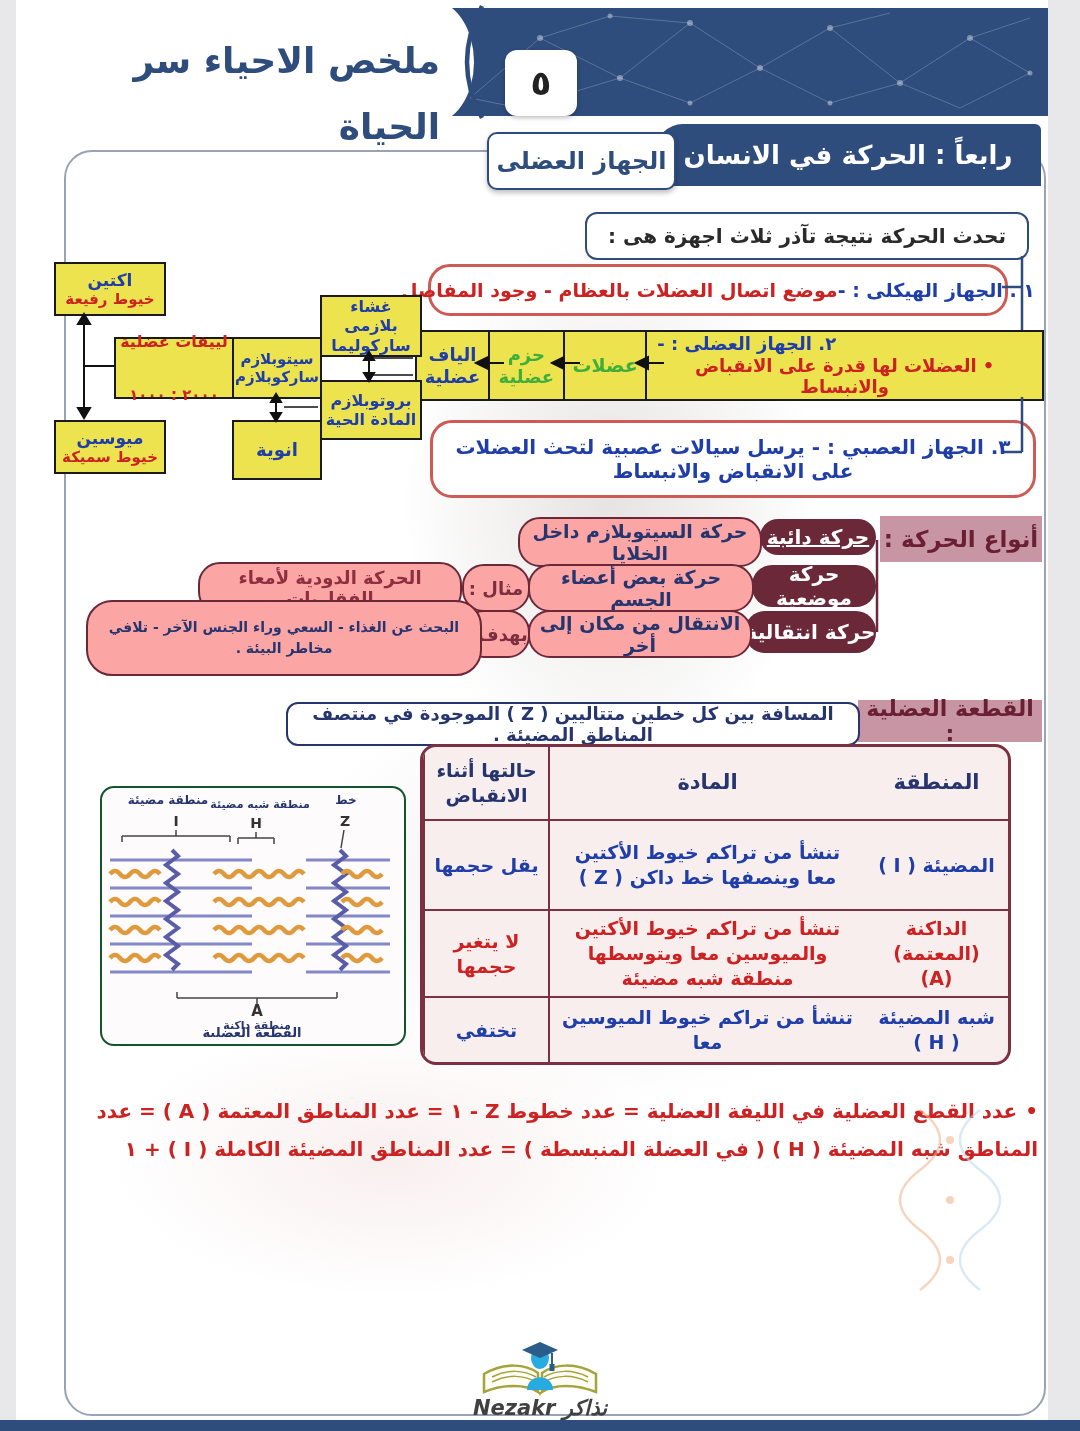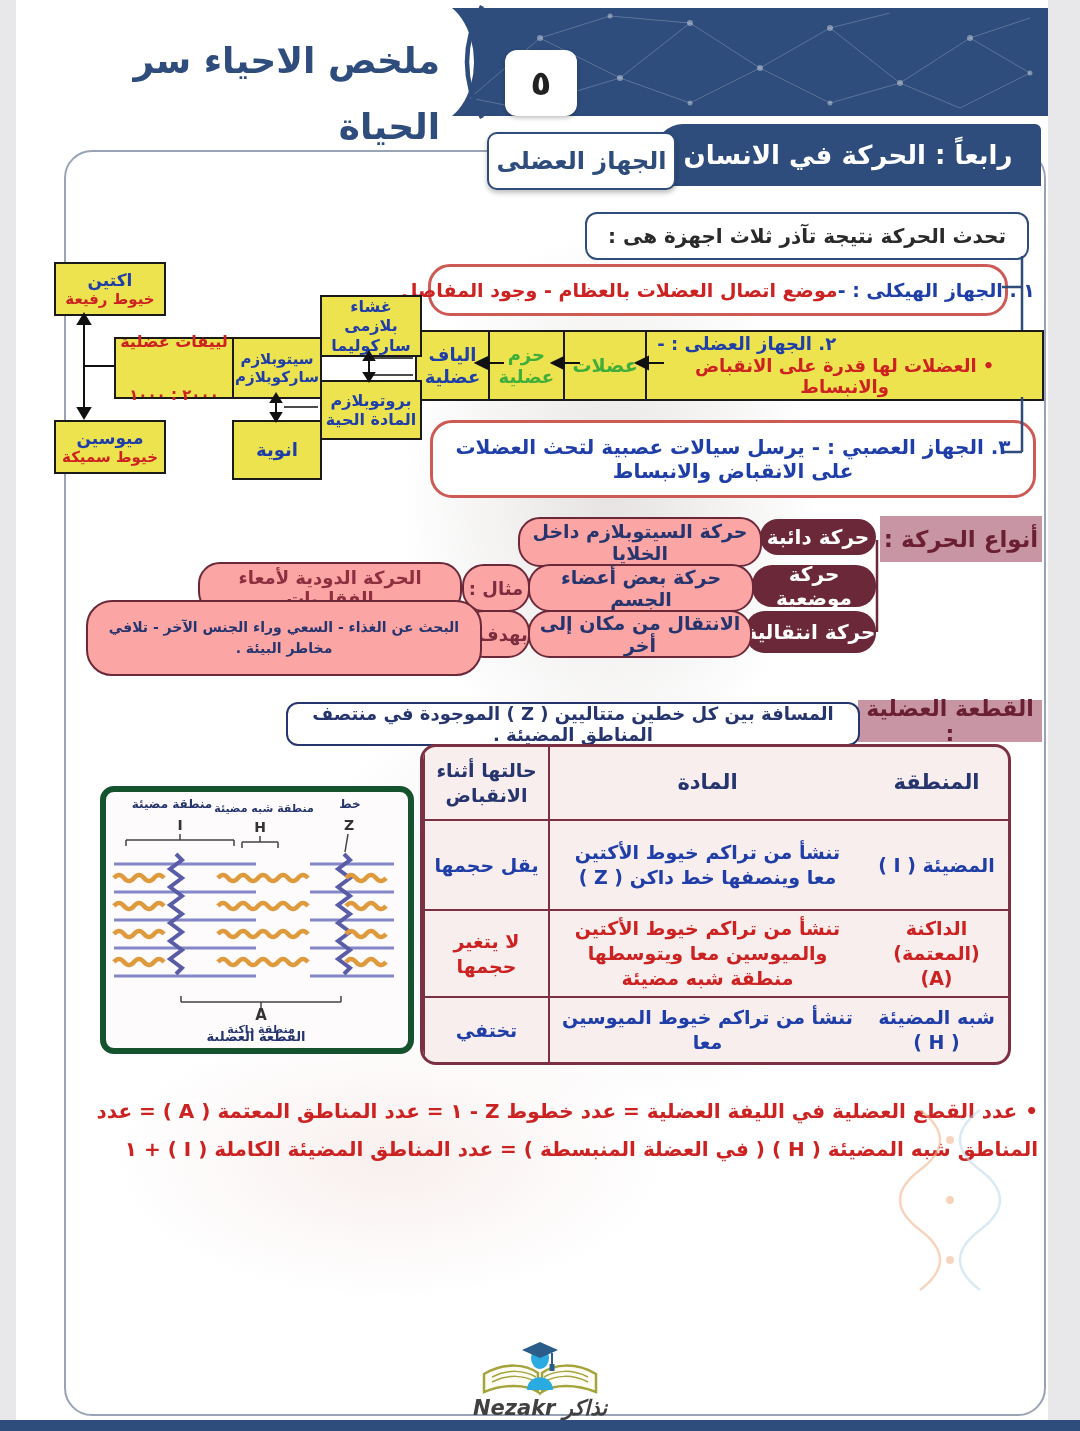--- a/index.html
+++ b/index.html
@@ -32,21 +32,21 @@
   .vline{border-left:2px solid #1a1a1a;}
   .mauve{background:#c795a4;color:#6b1f33;font-weight:bold;z-index:3;}
   .pill{background:#6b2839;color:#fff;border-radius:20px;font-size:20px;font-weight:bold;z-index:3;}
   .wbox{background:#fca5a5;border:2px solid #6b2839;border-radius:22px;font-weight:bold;z-index:3;}
   
   .tblwrap{left:420px;top:744px;width:585px;height:315px;border:3px solid #7c3044;border-radius:16px;overflow:hidden;background:#f9eeee;display:grid;direction:rtl;grid-template-columns:143px 317px 1fr;grid-template-rows:72px 90px 87px 1fr;z-index:3;}
   .tc{display:flex;align-items:center;justify-content:center;text-align:center;font-weight:bold;padding:2px 6px;line-height:1.3;}
   .tc.vl2{border-left:2px solid #7c3044;}
   .tc.ht{border-top:2px solid #7c3044;}
   
-  .figbox{left:100px;top:786px;width:302px;height:256px;background:#fdfbfb;border:6px solid #14532d;border-radius:14px;z-index:3;}
+  .figbox{left:100px;top:786px;width:302px;height:256px;background:#fdfbfb;border:2px solid #14532d;border-radius:14px;z-index:3;}
   .notewrap{left:88px;width:950px;direction:rtl;text-align:right;font-weight:bold;font-size:20px;line-height:1.9;z-index:3;}
   .notewrap .bullet{margin-left:8px;}
   .brand{left:430px;top:1396px;width:220px;direction:ltr;text-align:center;color:#404040;font-size:21px;font-weight:bold;font-style:italic;z-index:3;}
   .botbar{left:0;top:1420px;width:1080px;height:11px;background:#2e4c7c;z-index:7;}
   .soft{pointer-events:none;z-index:0;}
   svg{display:block;}
 </style>
 </head>
 <body>
 
@@ -128,21 +128,21 @@
   <div class="abs ybox" style="left:54px;top:262px;width:108px;height:50px;display:flex;flex-direction:column;align-items:center;justify-content:center;text-align:center;">
     <span class="blue" style="font-size:17px;">اكتين</span>
     <span class="red" style="font-size:15px;">خيوط رفيعة</span>
   </div>
   <div class="abs ybox" style="left:54px;top:420px;width:108px;height:50px;display:flex;flex-direction:column;align-items:center;justify-content:center;text-align:center;">
     <span class="blue" style="font-size:17px;">ميوسين</span>
     <span class="red" style="font-size:15px;">خيوط سميكة</span>
   </div>
 
   <div class="abs mauve center ar" style="left:880px;top:516px;width:162px;height:46px;font-size:23px;">أنواع الحركة :</div>
-  <div class="abs pill center" style="left:760px;top:519px;width:116px;height:36px;">حركة دائبة</div>
+  <div class="abs pill center" style="left:760px;top:519px;width:116px;height:36px;text-decoration:underline;">حركة دائبة</div>
   <div class="abs wbox center navy ar" style="left:518px;top:517px;width:240px;height:46px;font-size:19px;">حركة السيتوبلازم داخل الخلايا</div>
   <div class="abs pill center" style="left:752px;top:565px;width:124px;height:42px;">حركة موضعية</div>
   <div class="abs wbox center navy ar" style="left:528px;top:564px;width:222px;height:44px;font-size:19px;">حركة بعض أعضاء الجسم</div>
   <div class="abs wbox center maroon ar" style="left:462px;top:564px;width:64px;height:44px;font-size:18px;border-radius:22px;">مثال :</div>
   <div class="abs wbox center ar" style="left:198px;top:562px;width:260px;height:48px;font-size:18px;color:#8d2f3f;">الحركة الدودية لأمعاء الفقاريات</div>
   <div class="abs pill center" style="left:745px;top:611px;width:131px;height:42px;">حركة انتقالية</div>
   <div class="abs wbox center navy ar" style="left:528px;top:610px;width:220px;height:44px;font-size:19px;">الانتقال من مكان إلى أخر</div>
   <div class="abs wbox center maroon ar" style="left:462px;top:610px;width:64px;height:44px;font-size:18px;border-radius:22px;">بهدف :</div>
   <div class="abs wbox center navy ar" style="left:86px;top:600px;width:372px;height:72px;font-size:14px;padding:0 10px;border-radius:26px;line-height:1.5;">البحث عن الغذاء - السعي وراء الجنس الآخر - تلافي مخاطر البيئة .</div>
 

